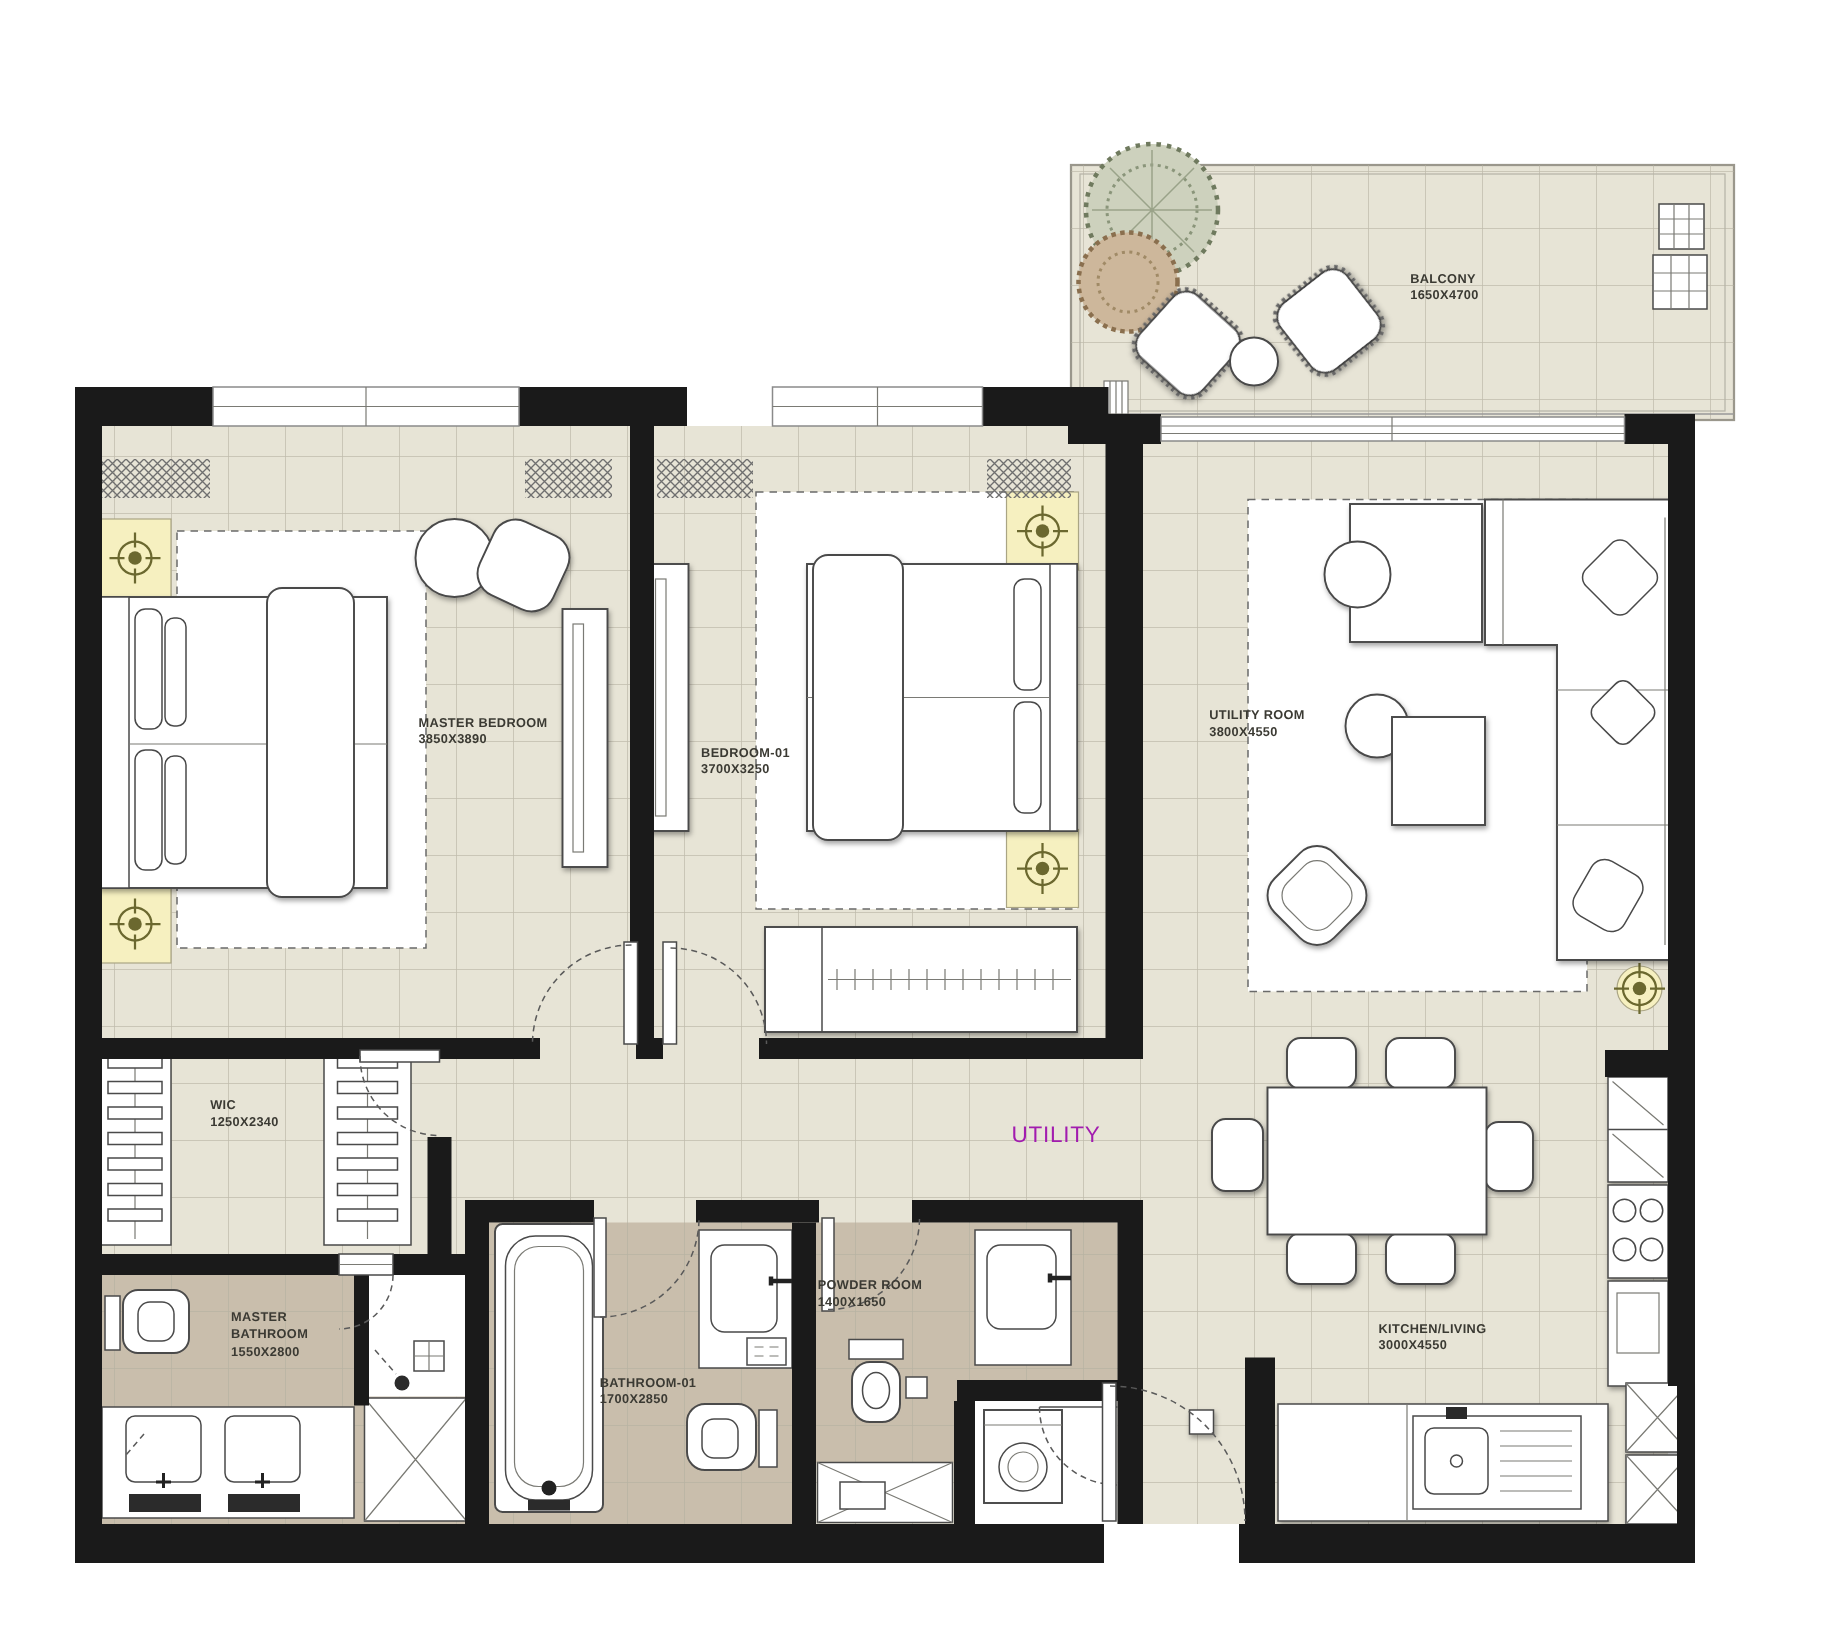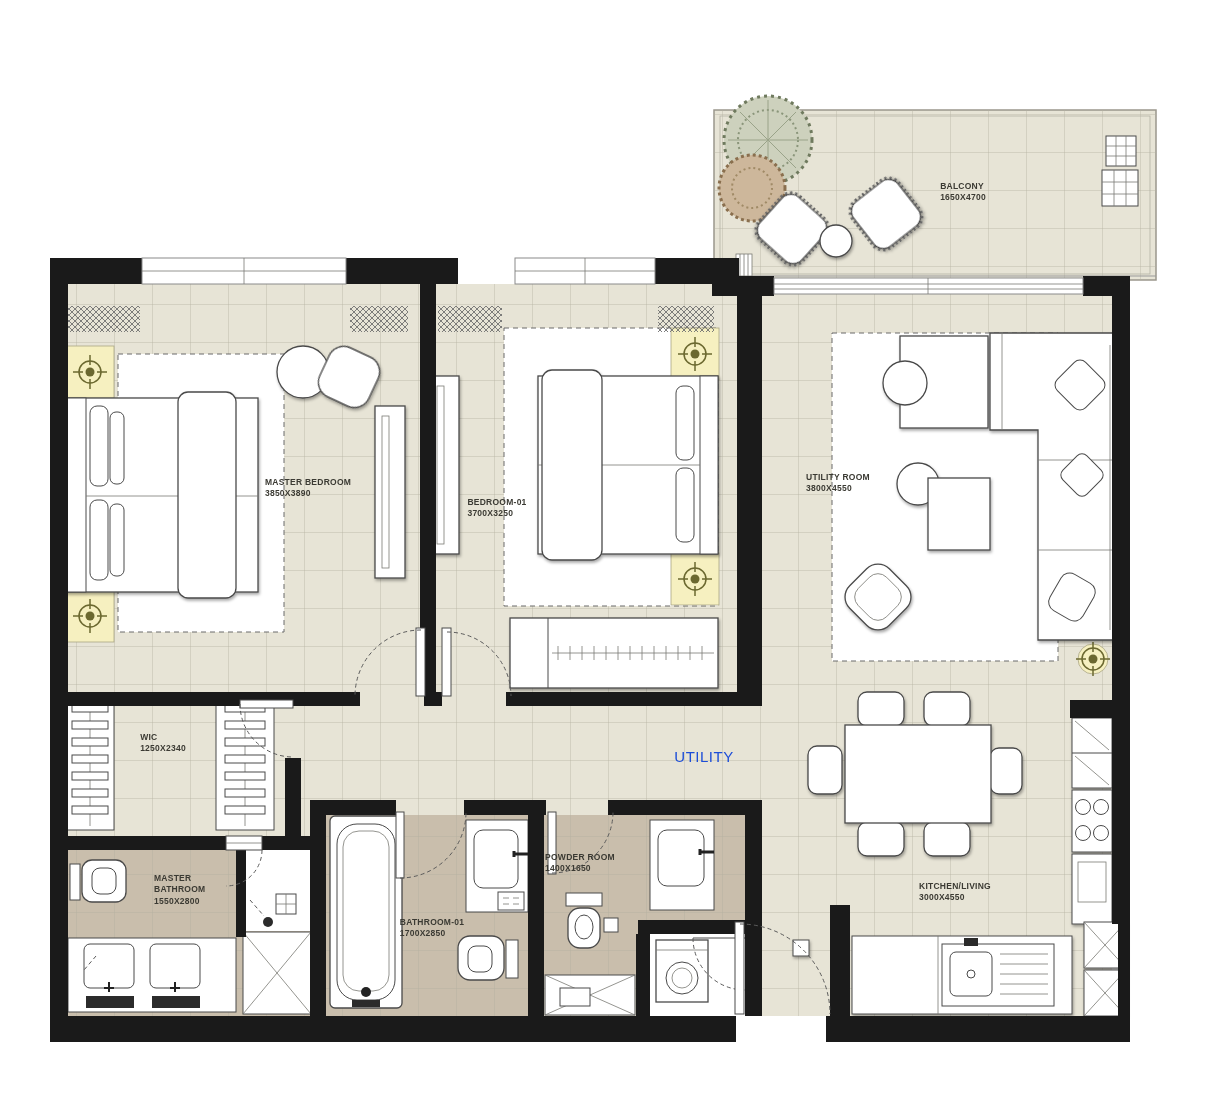--- a/index.html
+++ b/index.html
@@ -21,21 +21,21 @@
   .dash{fill:none;stroke:#5a5a5a;stroke-width:1;stroke-dasharray:4 3;}
   .rug{fill:#fff;stroke:#6a6a6a;stroke-width:1;stroke-dasharray:5 4;}
   .win{fill:#fff;stroke:#8a8a8a;stroke-width:1;}
   .dark{fill:#2b2b2b;}
   .sh{filter:url(#ds);}
   .room-label{position:absolute;transform:translate(-50%,-50%);text-align:left;
     font:700 8.5px/1.35 "Liberation Sans",sans-serif;color:#3b3a33;letter-spacing:.25px;
     white-space:normal;pointer-events:none;}
   .room-label .dims{display:block;}
   .nowrap{white-space:nowrap;}
-  #label-utility{font:400 15px/1.2 "Liberation Sans",sans-serif;letter-spacing:.5px;color:#1d4ed8;}
+  #label-utility{font:400 15px/1.2 "Liberation Sans",sans-serif;letter-spacing:.5px;color:#a21caf;}
 </style>
 </head>
 <body>
 
 <div id="plan">
 <svg width="1220" height="1100" viewBox="0 0 1220 1100">
   <defs>
     <pattern id="tiles" width="38" height="38" patternUnits="userSpaceOnUse">
       <path d="M38 0H0V38" fill="none" stroke="#b3af9f" stroke-width="1" opacity=".75"></path>
     </pattern>
@@ -423,21 +423,21 @@
       <rect x="735" y="922" width="9" height="92" class="wht2"></rect>
       <path d="M740 924A90 90 0 0 1 830 1014" class="dash"></path>
     </g>
   </g>
 </svg>
 
 <div class="room-label nowrap" id="label-balcony" style="left:963px;top:192px">
   <span>BALCONY</span>
   <span class="dims">1650X4700</span>
 </div>
-<div class="room-label nowrap" id="label-master-bedroom" style="left:308px;top:488px">
+<div class="room-label nowrap" id="label-master-bedroom" style="left:322px;top:488px">
   <span>MASTER BEDROOM</span>
   <span class="dims">3850X3890</span>
 </div>
 <div class="room-label nowrap" id="label-bedroom-01" style="left:497px;top:508px">
   <span>BEDROOM-01</span>
   <span class="dims">3700X3250</span>
 </div>
 <div class="room-label nowrap" id="label-living-room" style="left:838px;top:483px">
   <span>UTILITY ROOM</span>
   <span class="dims">3800X4550</span>

